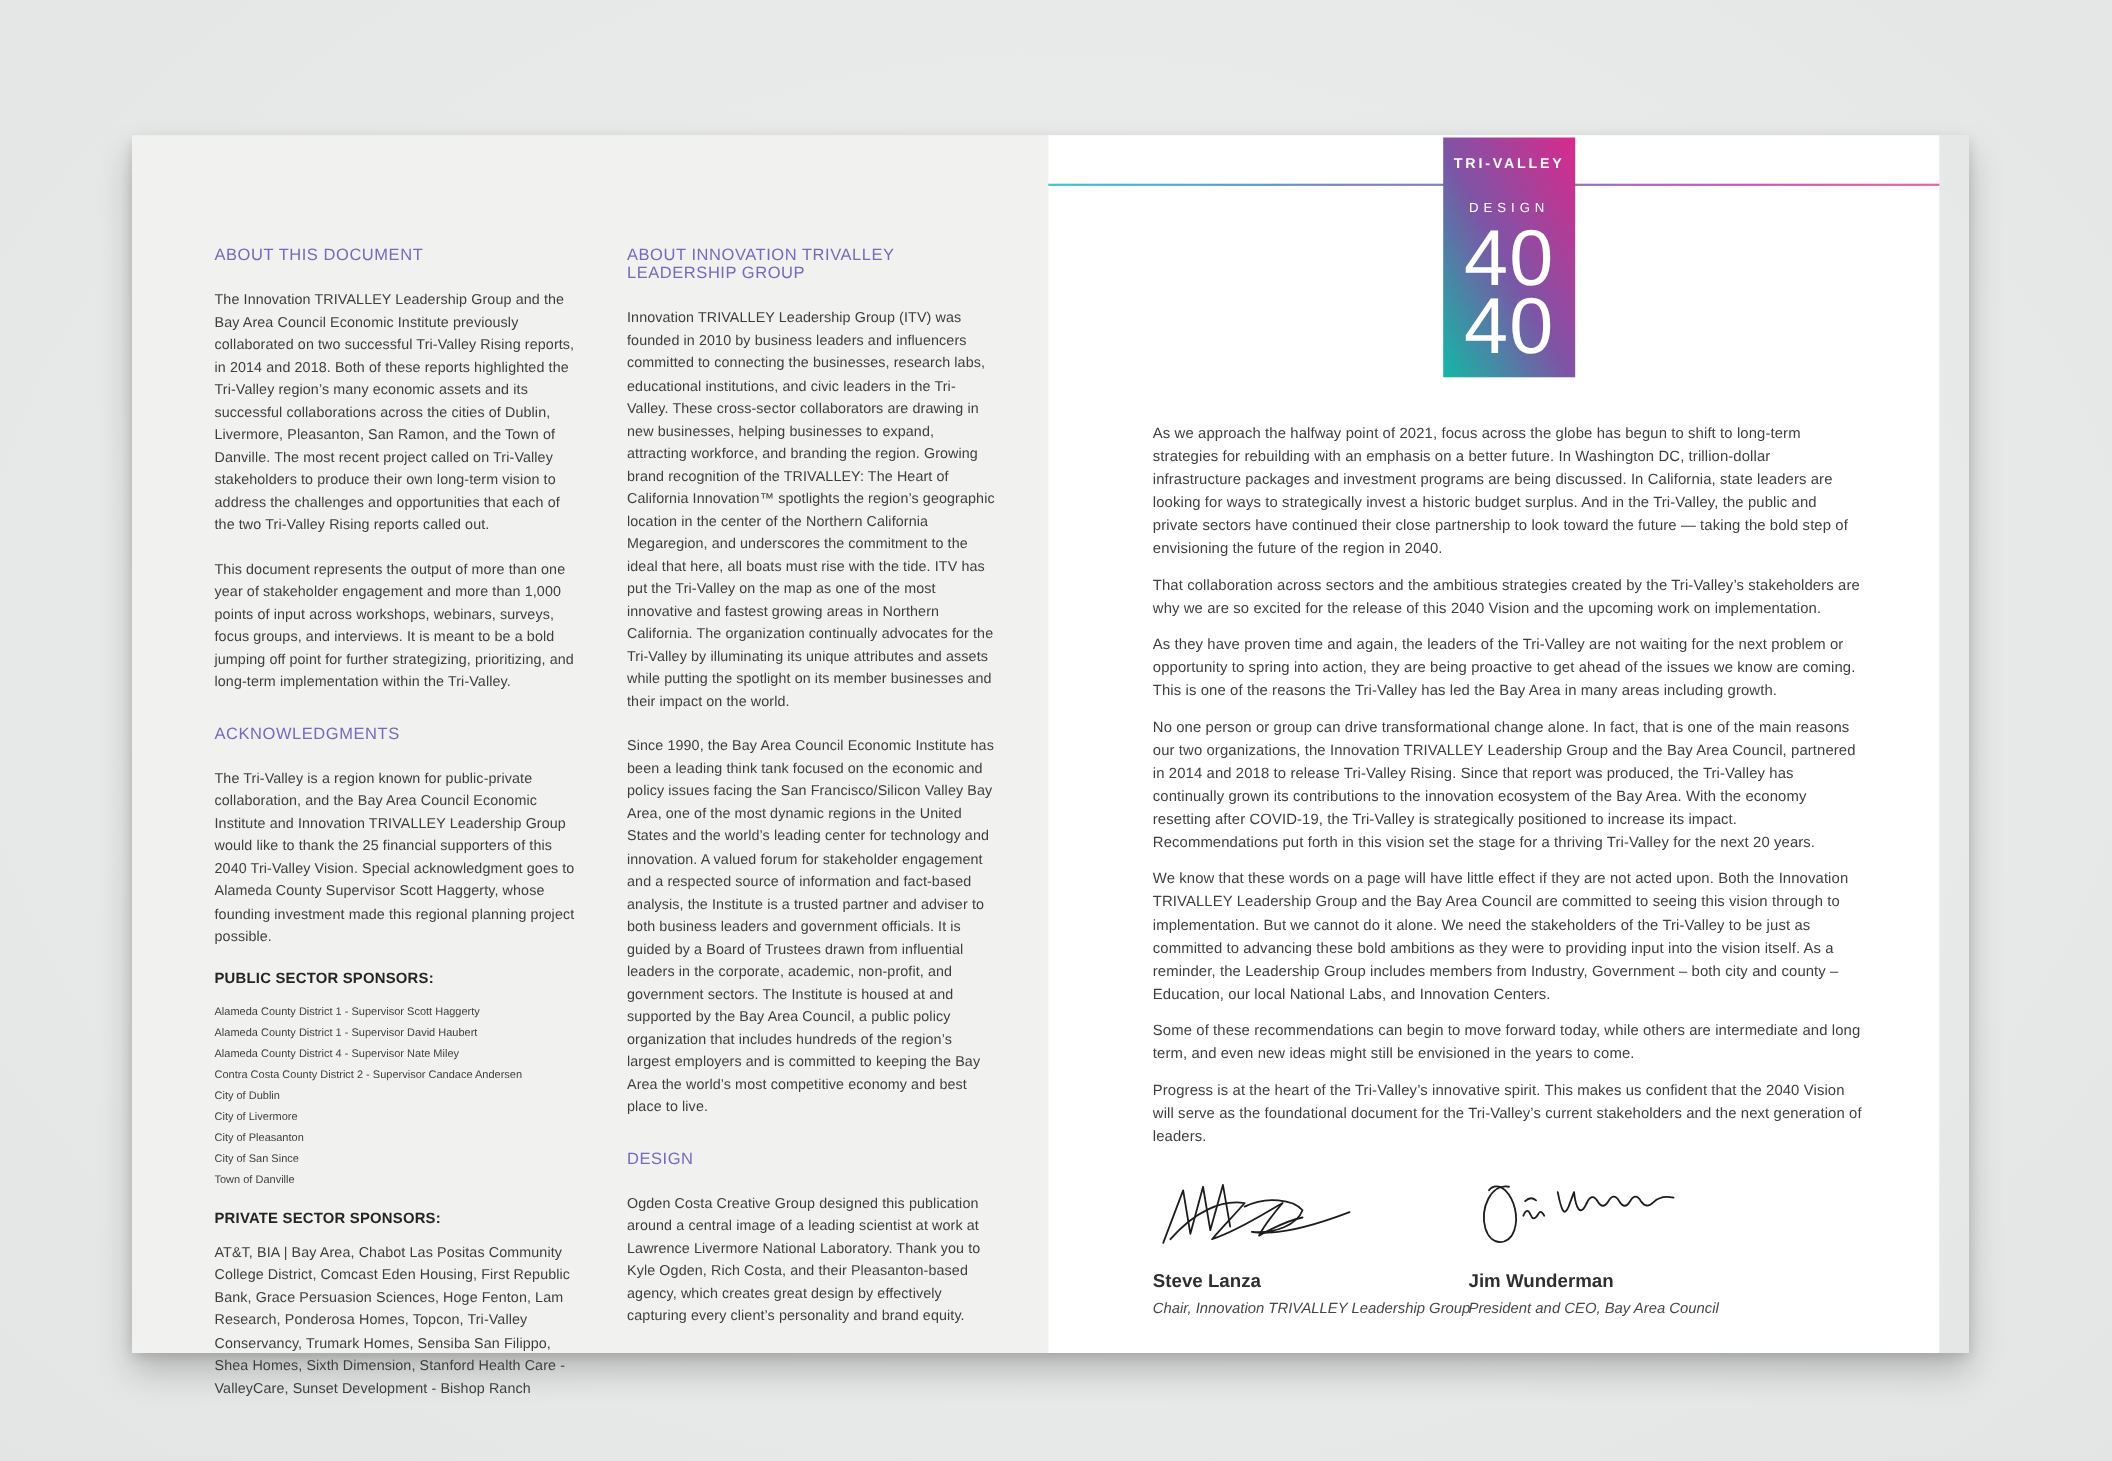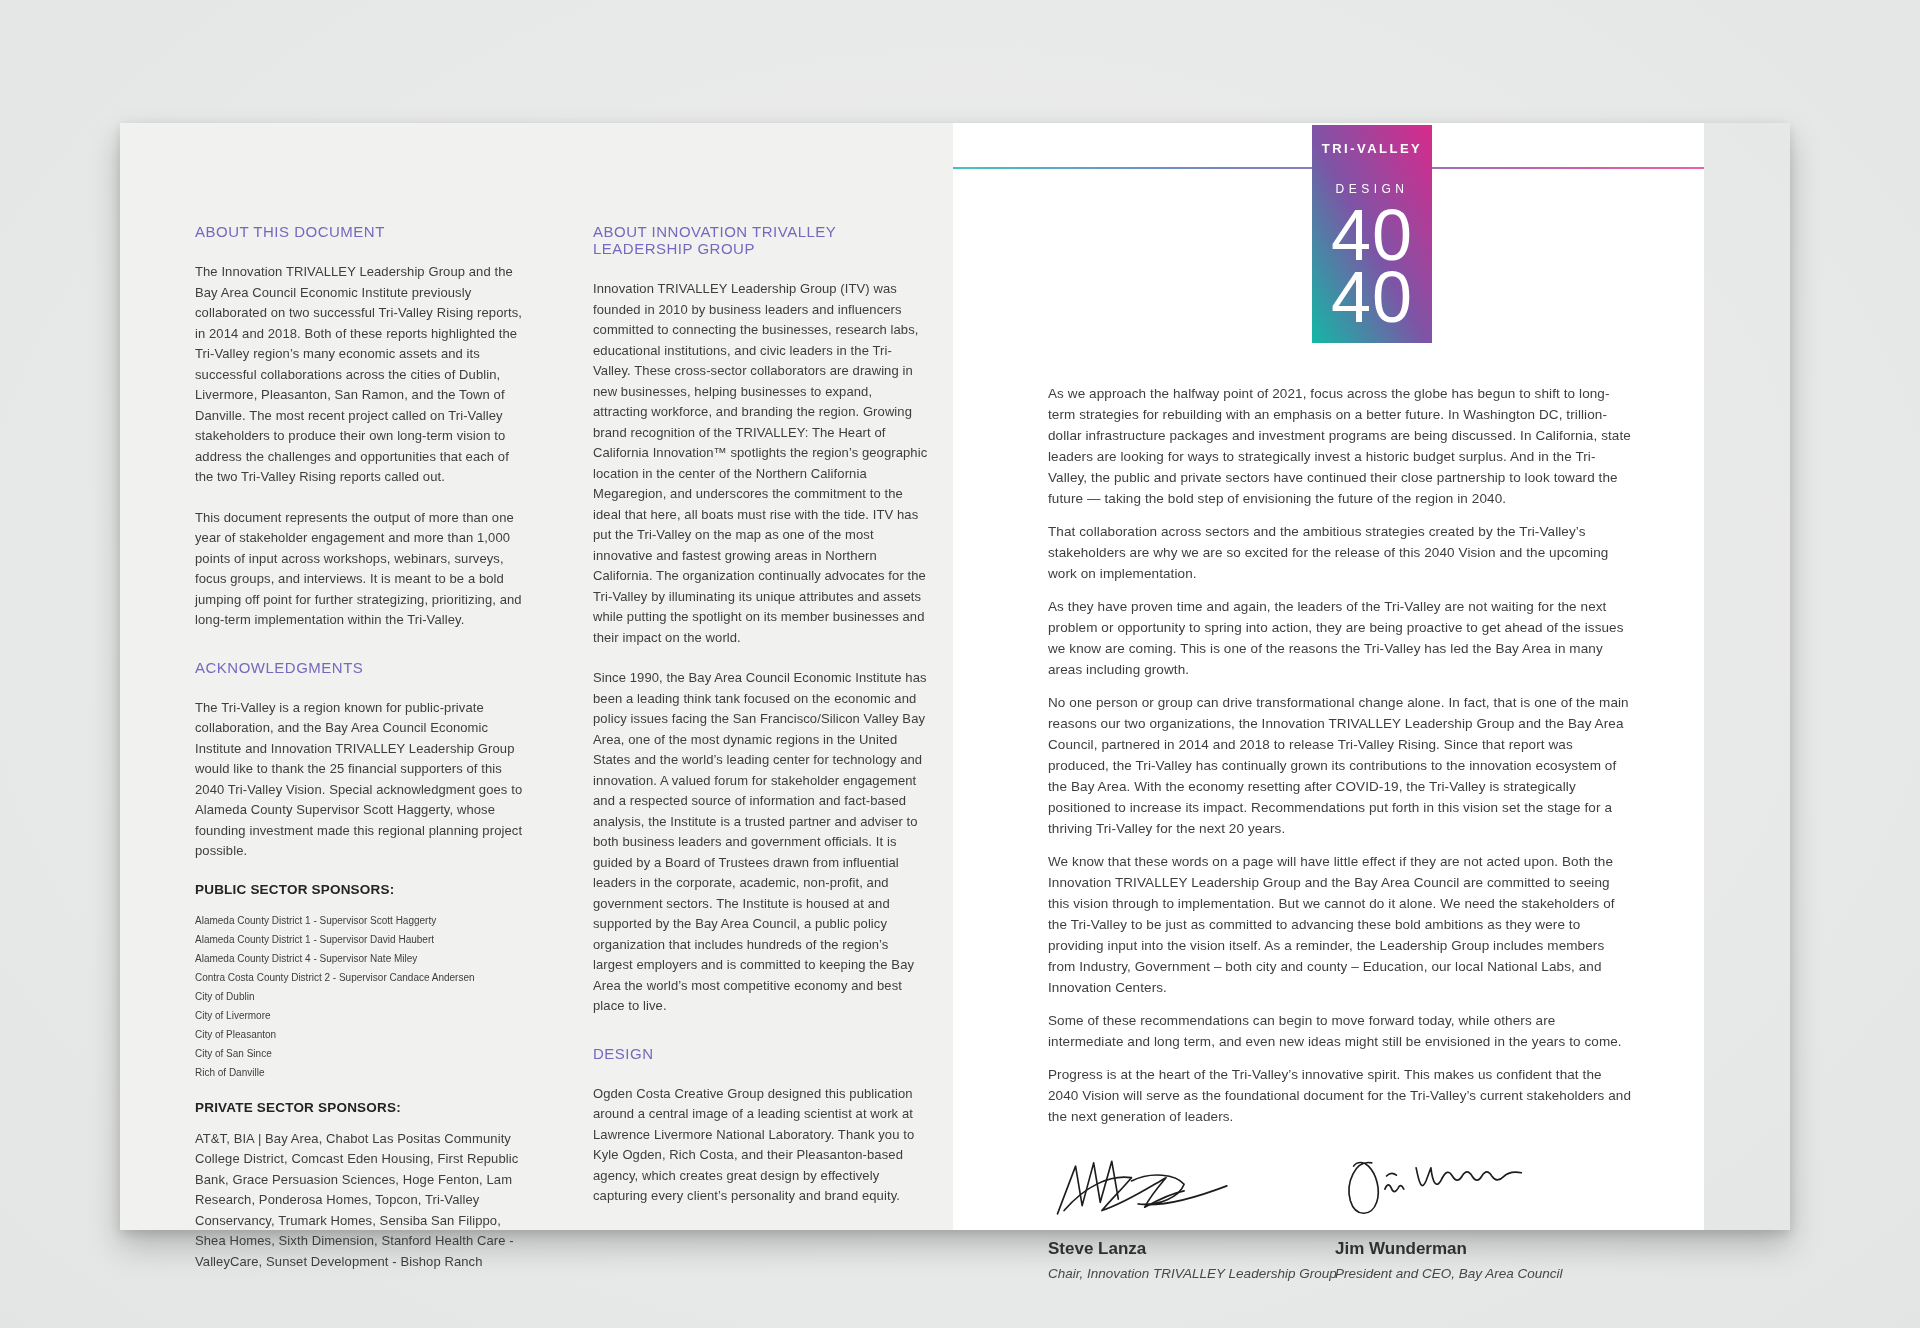--- a/index.html
+++ b/index.html
@@ -14,21 +14,21 @@
 
   .spread {
     position:absolute; left:120px; top:123px; width:1670px; height:1107px;
     display:flex;
     box-shadow: 0 16px 30px rgba(0,0,0,0.22), 0 4px 10px rgba(0,0,0,0.12);
   }
 
   
   .page-left {
     width:833px; height:100%; background:#f1f1ef;
-    padding:100px 48px 0 75px; display:flex; gap:63px;
+    padding:100px 48px 0 75px; display:flex; gap:40px;
   }
   .col { flex:0 0 335px; width:335px; }
 
   .section-heading {
     color:#7668be; font-size:15px; font-weight:400;
     letter-spacing:0.5px; margin:0 0 22px;
   }
   .section-heading.spaced { margin-top:28px; }
 
   .body-p {
@@ -38,21 +38,21 @@
 
   .subhead {
     font-size:13.5px; font-weight:700; color:#242424;
     margin:2px 0 14px; letter-spacing:0.2px;
   }
   ul.sponsor-list { list-style:none; margin:0 0 18px; padding:0; }
   ul.sponsor-list li { font-size:10px; line-height:19px; color:#3e3e3e; }
 
   
   .page-right {
-    position:relative; width:751px; height:100%; background:#ffffff;
+    position:relative; width:810px; height:100%; background:#ffffff;
     padding:260px 70px 0 95px;
   }
   .top-line {
     position:absolute; top:44px; left:0; width:100%; height:2px;
     background:linear-gradient(to right,#45c4c4 0%, #6f8ec9 28%, #8f74be 55%, #c45fb0 80%, #f060a5 100%);
   }
   .logo {
     position:absolute; top:2px; left:359px; width:120px; height:218px;
     background:linear-gradient(to bottom left, #d92a8c 0%, #7e54a6 52%, #13b8a5 100%);
     color:#ffffff; text-align:center; z-index:2;
@@ -92,21 +92,21 @@
         <div class="subhead">PUBLIC SECTOR SPONSORS:</div>
         <ul class="sponsor-list">
           <li>Alameda County District 1 - Supervisor Scott Haggerty</li>
           <li>Alameda County District 1 - Supervisor David Haubert</li>
           <li>Alameda County District 4 - Supervisor Nate Miley</li>
           <li>Contra Costa County District 2 - Supervisor Candace Andersen</li>
           <li>City of Dublin</li>
           <li>City of Livermore</li>
           <li>City of Pleasanton</li>
           <li>City of San Since</li>
-          <li>Rich of Danville</li>
+          <li>Town of Danville</li>
         </ul>
 
         <div class="subhead">PRIVATE SECTOR SPONSORS:</div>
         <p class="body-p">AT&amp;T, BIA | Bay Area, Chabot Las Positas Community College District, Comcast Eden Housing, First Republic Bank, Grace Persuasion Sciences, Hoge Fenton, Lam Research, Ponderosa Homes, Topcon, Tri-Valley Conservancy, Trumark Homes, Sensiba San Filippo, Shea Homes, Sixth Dimension, Stanford Health Care - ValleyCare, Sunset Development - Bishop Ranch</p>
       </div>
 
       <div class="col">
         <h2 class="section-heading">ABOUT INNOVATION TRIVALLEY LEADERSHIP GROUP</h2>
         <p class="body-p">Innovation TRIVALLEY Leadership Group (ITV) was founded in 2010 by business leaders and influencers committed to connecting the businesses, research labs, educational institutions, and civic leaders in the Tri-Valley. These cross-sector collaborators are drawing in new businesses, helping businesses to expand, attracting workforce, and branding the region. Growing brand recognition of the TRIVALLEY: The Heart of California Innovation™ spotlights the region’s geographic location in the center of the Northern California Megaregion, and underscores the commitment to the ideal that here, all boats must rise with the tide. ITV has put the Tri-Valley on the map as one of the most innovative and fastest growing areas in Northern California. The organization continually advocates for the Tri-Valley by illuminating its unique attributes and assets while putting the spotlight on its member businesses and their impact on the world.</p>
 

